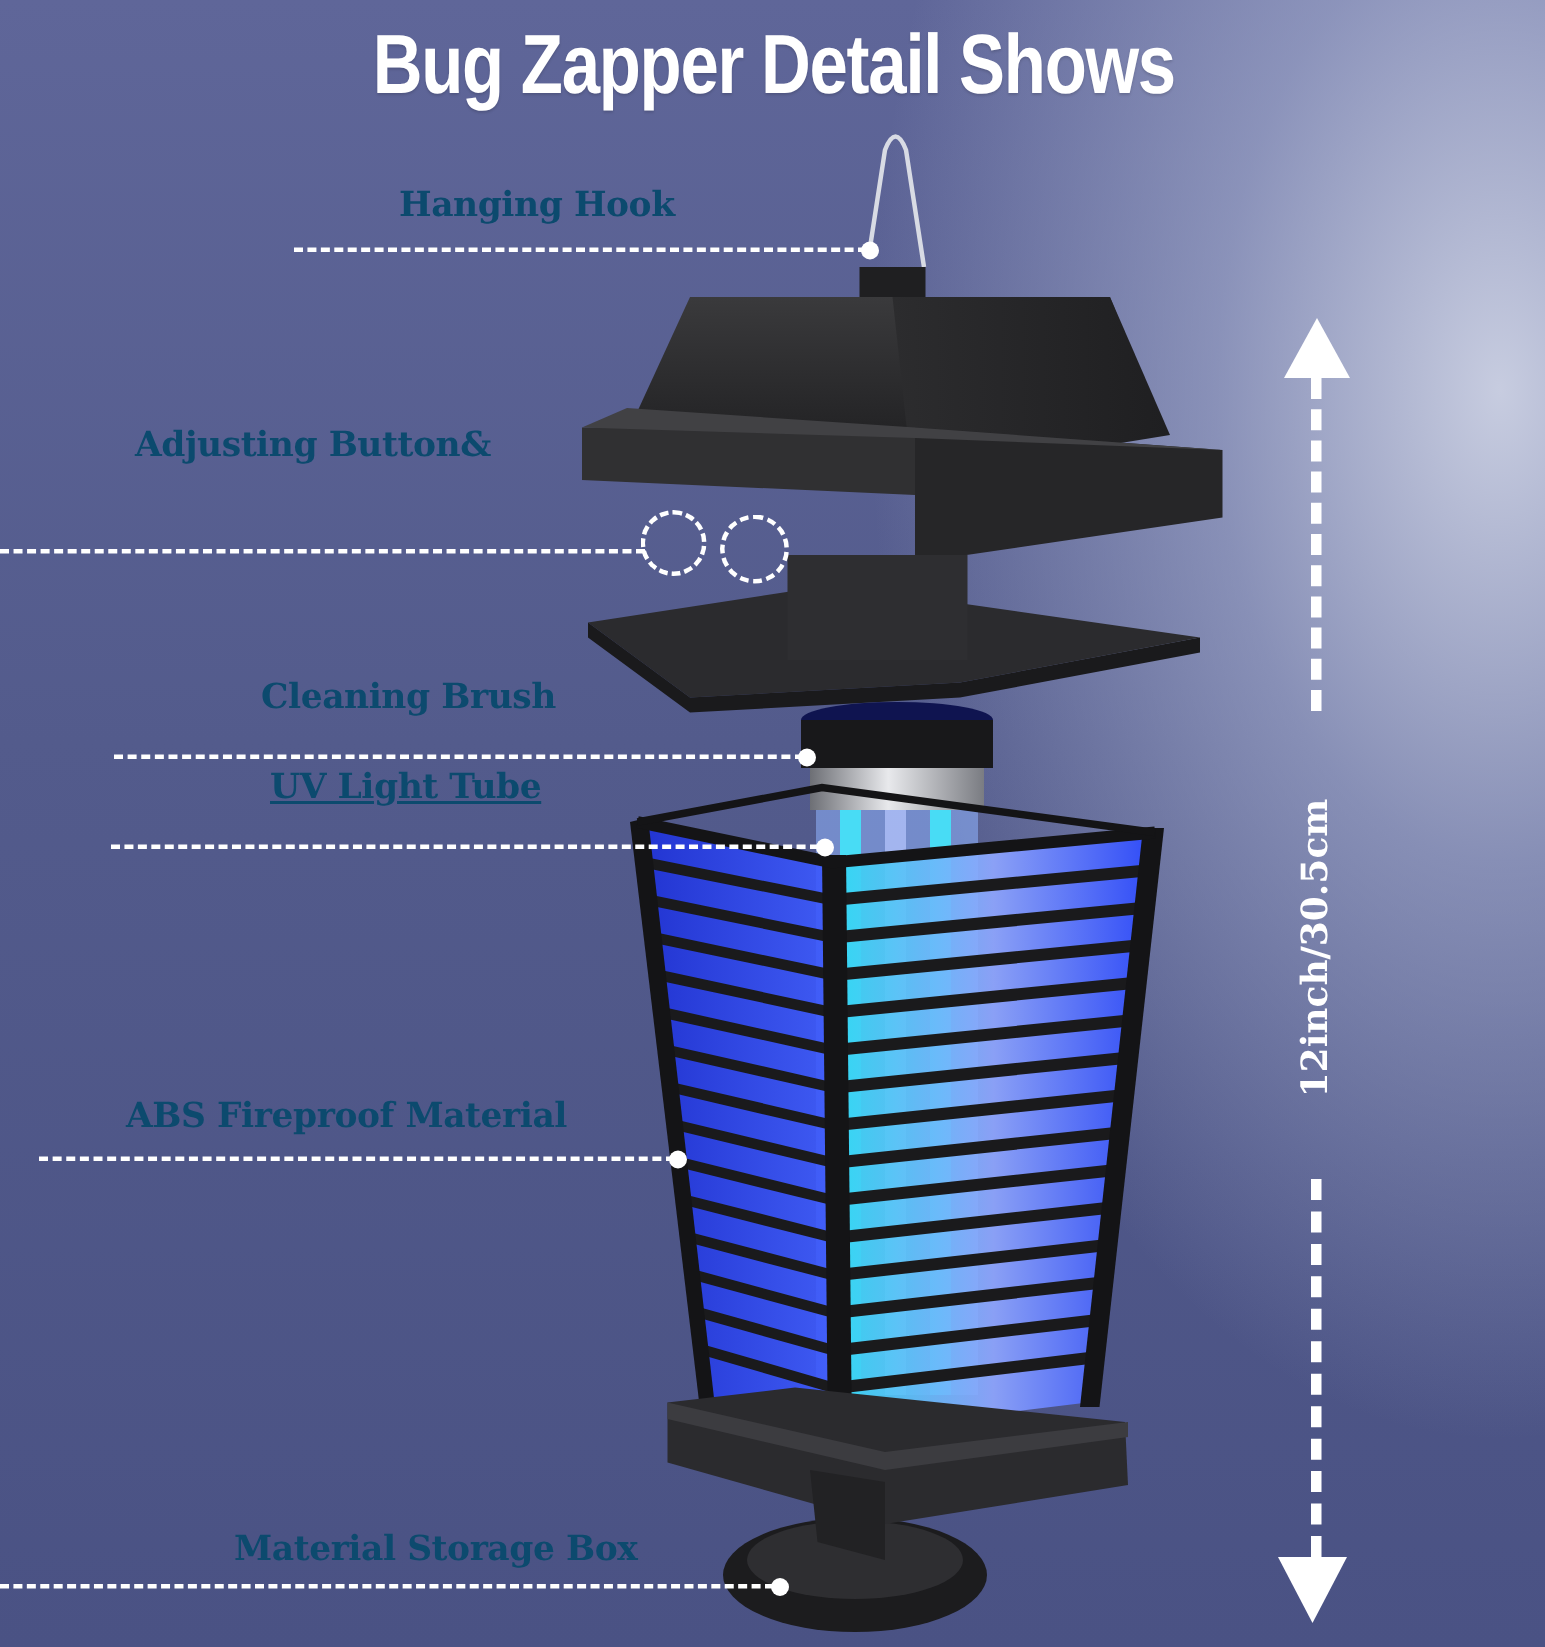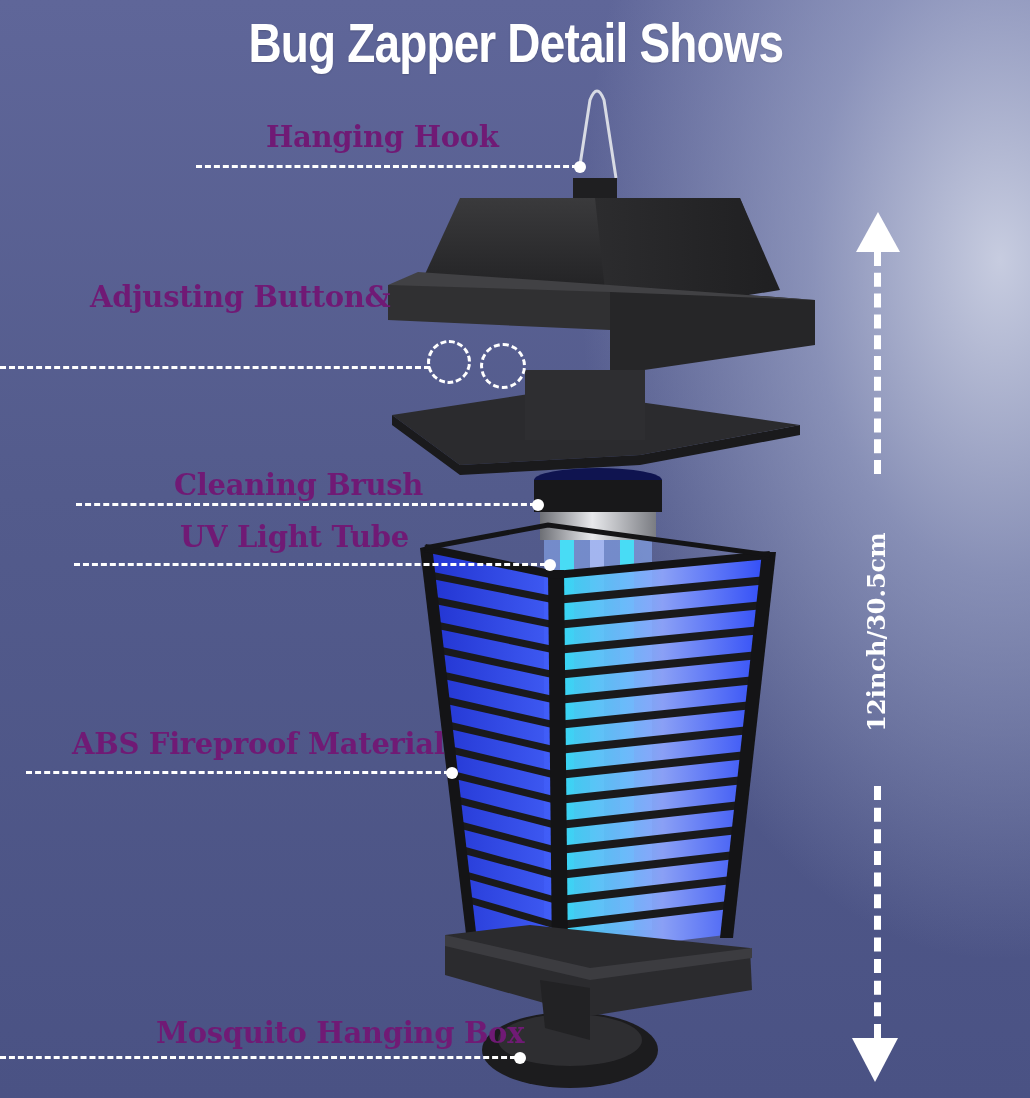--- a/index.html
+++ b/index.html
@@ -11,22 +11,22 @@
     font-family: "DejaVu Serif", serif;
   }
   .title {
     position: absolute; left: 0; right: 0; top: 10px; text-align: center;
     font-family: "Liberation Sans", sans-serif; font-weight: 700;
     font-size: 56px; color: #ffffff; letter-spacing: -1px;
     transform: scaleX(0.82); transform-origin: 520px 0;
     text-shadow: 0 1px 2px rgba(0,0,0,0.15);
   }
   .label {
-    position: absolute; color: #701a75; font-family: "DejaVu Serif", serif;
-    font-weight: 600; font-size: 29px; line-height: 38px; white-space: nowrap;
+    position: absolute; color: #0c4a6e; font-family: "DejaVu Serif", serif;
+    font-weight: 600; font-size: 23px; line-height: 38px; white-space: nowrap;
     letter-spacing: -0.3px;
   }
   .label.center { text-align: left; }
   .leader {
     position: absolute; height: 0; border-top: 3px dashed #ffffff;
   }
   .dot {
     position: absolute; width: 12px; height: 12px; border-radius: 50%;
     background: #ffffff; margin-top: -5px;
   }
@@ -163,33 +163,33 @@
 <div class="leader" style="left:196px; top:165px; width:382px;"></div>
 <div class="dot" style="left:574px; top:166px;"></div>
 
 <div class="label center" style="left:90px; top:278px; width:262px;">
   <div>Adjusting Button&amp;</div>
 </div>
 <div class="leader" style="left:0px; top:366px; width:430px;"></div>
 <div class="ring" style="left:427px; top:340px; width:44px; height:44px;"></div>
 <div class="ring" style="left:480px; top:343px; width:46px; height:46px;"></div>
 
-<div class="label" style="left:174px; top:466px;">Cleaning Brush</div>
+<div class="label" style="left:174px; top:446px;">Cleaning Brush</div>
 <div class="leader" style="left:76px; top:503px; width:460px;"></div>
 <div class="dot" style="left:532px; top:504px;"></div>
 
-<div class="label" style="left:180px; top:518px;">UV Light Tube</div>
+<div class="label" style="left:180px; top:506px;text-decoration:underline;">UV Light Tube</div>
 <div class="leader" style="left:74px; top:563px; width:472px;"></div>
 <div class="dot" style="left:544px; top:564px;"></div>
 
-<div class="label" style="left:72px; top:725px;">ABS Fireproof Material</div>
+<div class="label" style="left:84px; top:725px;">ABS Fireproof Material</div>
 <div class="leader" style="left:26px; top:771px; width:424px;"></div>
 <div class="dot" style="left:446px; top:772px;"></div>
 
-<div class="label" style="left:156px; top:1014px;">Mosquito Hanging Box</div>
+<div class="label" style="left:156px; top:1014px;">Material Storage Box</div>
 <div class="leader" style="left:0px; top:1056px; width:516px;"></div>
 <div class="dot" style="left:514px; top:1057px;"></div>
 
 <svg style="position:absolute; left:856px; top:212px;" width="44" height="40" viewBox="0 0 44 40">
   <polygon points="22,0 44,40 0,40" fill="#ffffff"></polygon>
 </svg>
 <div class="dim-line" style="top:252px; height:222px;"></div>
 <div class="dim-text">12inch/30.5cm</div>
 <div class="dim-line" style="top:786px; height:252px;"></div>
 <svg style="position:absolute; left:852px; top:1038px;" width="46" height="44" viewBox="0 0 46 44">

